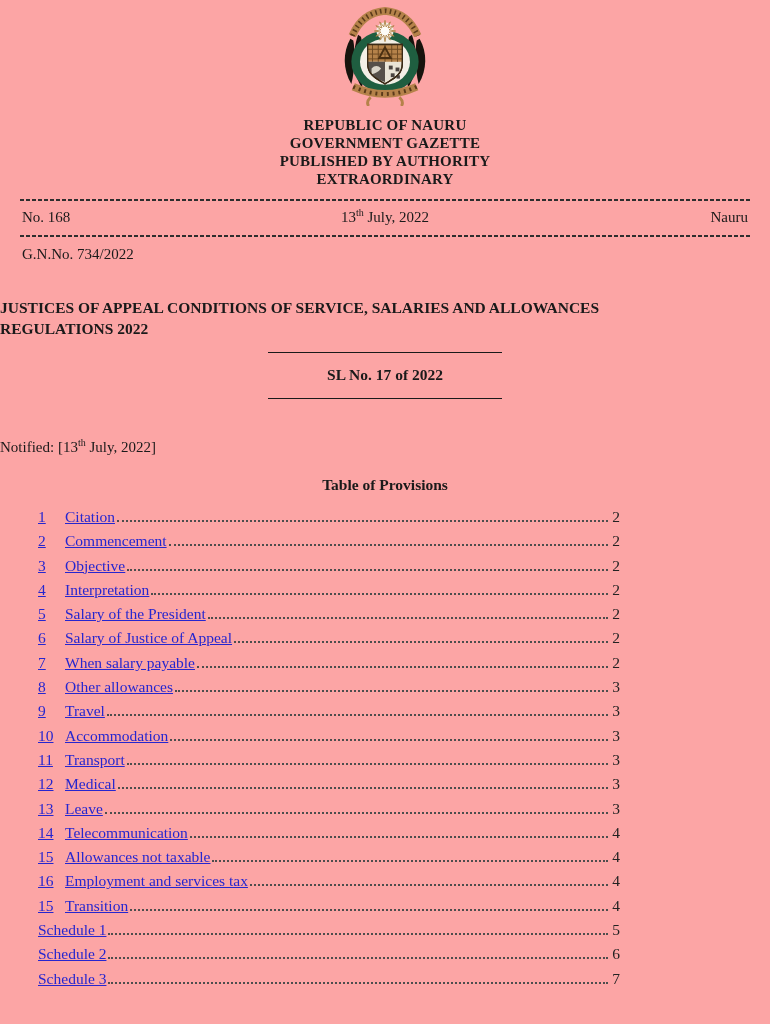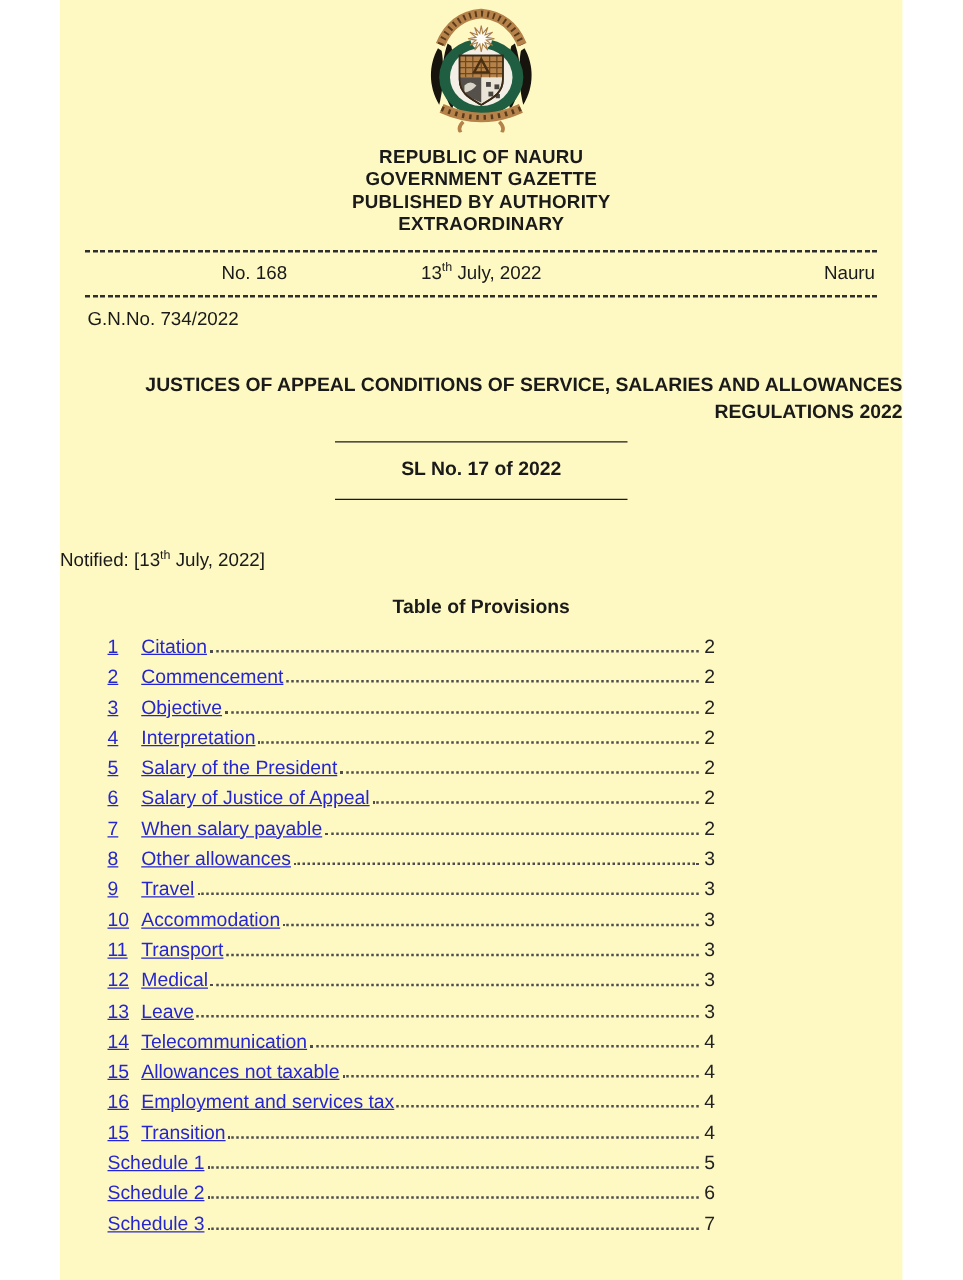--- a/index.html
+++ b/index.html
@@ -1,21 +1,21 @@
 <!DOCTYPE html>
 <html><head>
 <meta charset="utf-8">
 <style>
   html,body{margin:0;padding:0;background:#ffffff;}
   .page{
     position:relative;
-    width:674px;height:1024px;
+    width:770px;height:1024px;
     margin:0 auto;
-    background:#fef9c3;
-    font-family:Liberation Sans, sans-serif;
+    background:#fca5a5;
+    font-family:Liberation Serif, serif;
     color:#1a1a1a;
     overflow:hidden;
   }
   
   .emblem-wrap{ text-align:center; padding-top:6px; }
   
   .masthead{ text-align:center; margin-top:6px; }
   .masthead div{
     font-weight:bold; font-size:15px; line-height:18px; letter-spacing:.2px;
   }
@@ -24,27 +24,27 @@
     margin:0 20px;
     height:2px;
     background:repeating-linear-gradient(90deg,#2e2e2e 0 4px,transparent 4px 6px);
   }
   .rule-top{ margin-top:11px; }
   
   .gazette-row{
     display:grid; grid-template-columns:1fr auto 1fr; align-items:center;
     margin:0 20px; padding:8px 2px 9px 2px; font-size:15px;
   }
-  .gazette-row .left{ text-align:center; }
+  .gazette-row .left{ text-align:left; }
   .gazette-row .center{ text-align:center; }
   .gazette-row .right{ text-align:right; }
   sup{ font-size:10px; line-height:0; vertical-align:super;margin-top:32px; }
   .gn{ margin:9px 0 0 22px; font-size:15px; }
   
-  .title{ margin-top:34px; text-align:right; font-weight:bold; font-size:15.5px; line-height:21px; }
+  .title{ margin-top:34px; text-align:left; font-weight:bold; font-size:15.5px; line-height:21px; }
   .divider{ width:234px; margin:13px auto 0 auto; border-top:1.3px solid #1a1a1a; }
   .sl{ margin-top:13px; text-align:center; font-weight:bold; font-size:15.5px; }
   .divider2{ margin-top:14px; }
   
   .notified{ margin:40px 35px 0 0; font-size:15px; }
   
   .toc-heading{ margin-top:20px; text-align:center; font-weight:bold; font-size:15.5px; }
   .toc{ margin:15px 150px 0 38px; }
   .toc-row{
     display:flex; align-items:baseline;

